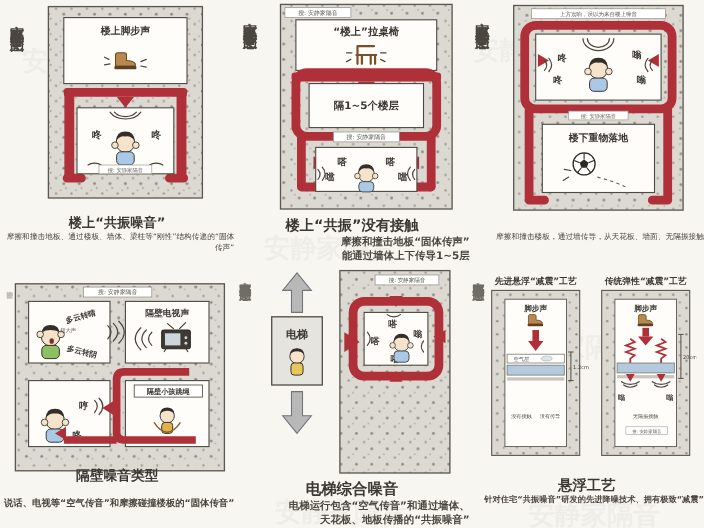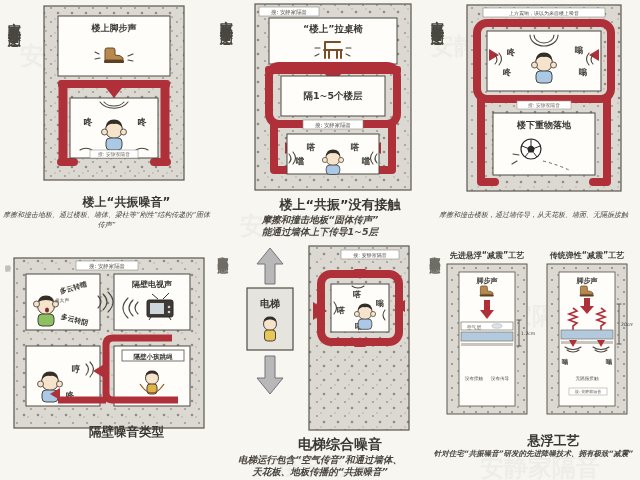--- a/index.html
+++ b/index.html
@@ -5,22 +5,22 @@
   html,body{margin:0;padding:0;}
   body{font-family:"DejaVu Sans",sans-serif;background:#ffffff;}
   #stage{position:relative;width:640px;height:480px;background:#f8f6f1;overflow:hidden;}
   .wm{position:absolute;font-weight:bold;font-size:24px;color:#8a887f;opacity:.07;white-space:nowrap;pointer-events:none;}
   .panel{position:absolute;width:213px;height:240px;}
   .vtitle{position:absolute;writing-mode:vertical-rl;text-orientation:upright;font-weight:bold;
           font-size:13px;letter-spacing:2px;color:#4a4741;line-height:1;}
   .vtitle.small{font-size:11px;color:#6f6d66;letter-spacing:1px;}
   .vwm{position:absolute;writing-mode:vertical-rl;text-orientation:upright;font-size:6px;color:#bdbbb4;}
   .art{position:absolute;}
-  .cap{position:absolute;width:100%;text-align:center;font-weight:bold;color:#3b3833;margin-left:20px;}
-  .sub{position:absolute;width:100%;text-align:center;color:#4a463f;font-style:italic;}
+  .cap{position:absolute;width:100%;text-align:center;font-weight:bold;color:#3b3833;}
+  .sub{position:absolute;width:100%;text-align:right;color:#4a463f;}
   svg text{font-family:"DejaVu Sans",sans-serif;}
   .red{stroke:#b0303a;fill:none;}
   .ink{stroke:#4a463f;fill:none;stroke-width:1.1;stroke-linecap:round;}
 </style>
 </head>
 <body>
 
 <div id="stage">
 
   <span class="wm" style="left:20px;top:40px">安静家隔音</span>
@@ -247,20 +247,21 @@
         <rect x="-5" y="2" width="10" height="10" rx="3" fill="#e0b24a" stroke="#3a352e" stroke-width=".9"></rect>
         <path d="M-12,2 Q0,20 12,2" stroke="#8a5a2e" stroke-width="1.3" fill="none"></path>
         <path class="ink" d="M-8,16 l-3,2 M8,16 l3,2 M0,17 l0,3" stroke="#6a675f"></path>
       </g>
 
       <path class="red" d="M160,86 H101 Q94,86 94,93 V141 Q94,148 101,148 H166 M94,148 H46" stroke-width="7" stroke-linejoin="round"></path>
       <polygon points="94,111 94,127 81,119" fill="#b0303a"></polygon>
       <polygon points="46,142 58,142 52,132" fill="#b0303a" transform="rotate(-90 50 144)"></polygon>
     </svg>
     <div class="cap" style="top:184px;font-size:12.5px">隔壁噪音类型</div>
+    <div class="sub" style="top:212px;font-size:8.5px;font-weight:bold">说话、电视等“空气传音”和摩擦碰撞楼板的“固体传音”</div>
   </section>
 
   <section class="panel" style="left:213px;top:240px;width:214px">
     <div class="vtitle small" style="left:4px;top:8px">家庭隔音示意图④</div>
     <svg class="art" style="left:16px;top:4px" width="188" height="190" viewBox="0 0 188 190">
       <defs>
         <pattern id="c5" width="14" height="14" patternUnits="userSpaceOnUse">
           <rect width="14" height="14" fill="#dcd9d2"></rect>
           <circle cx="4" cy="4" r="1.1" fill="#a09d94"></circle>
             <circle cx="11" cy="10" r="1.3" fill="#8f8c83"></circle>

